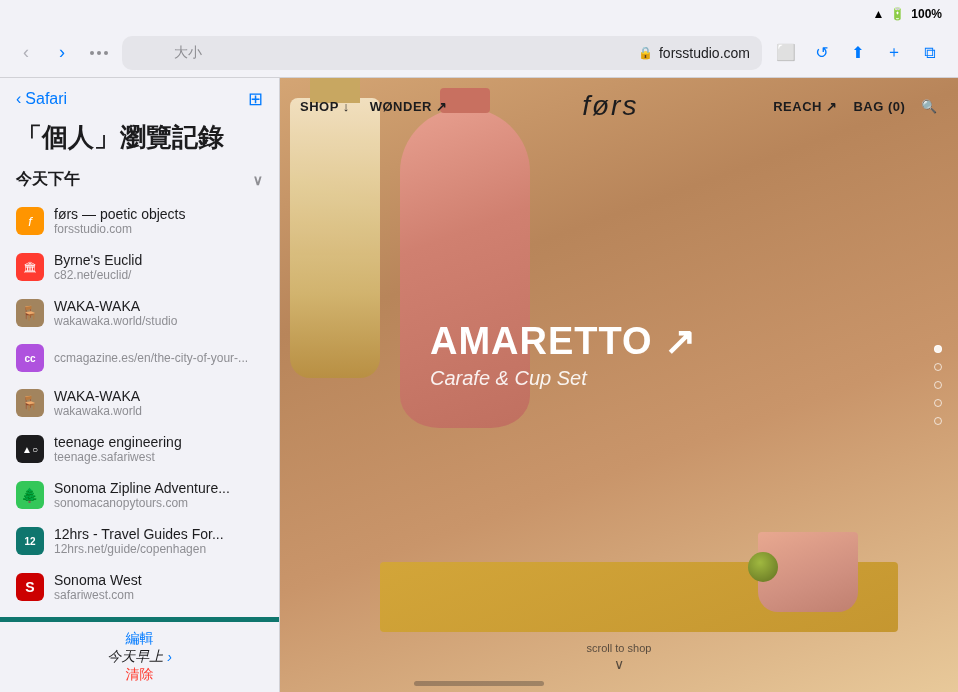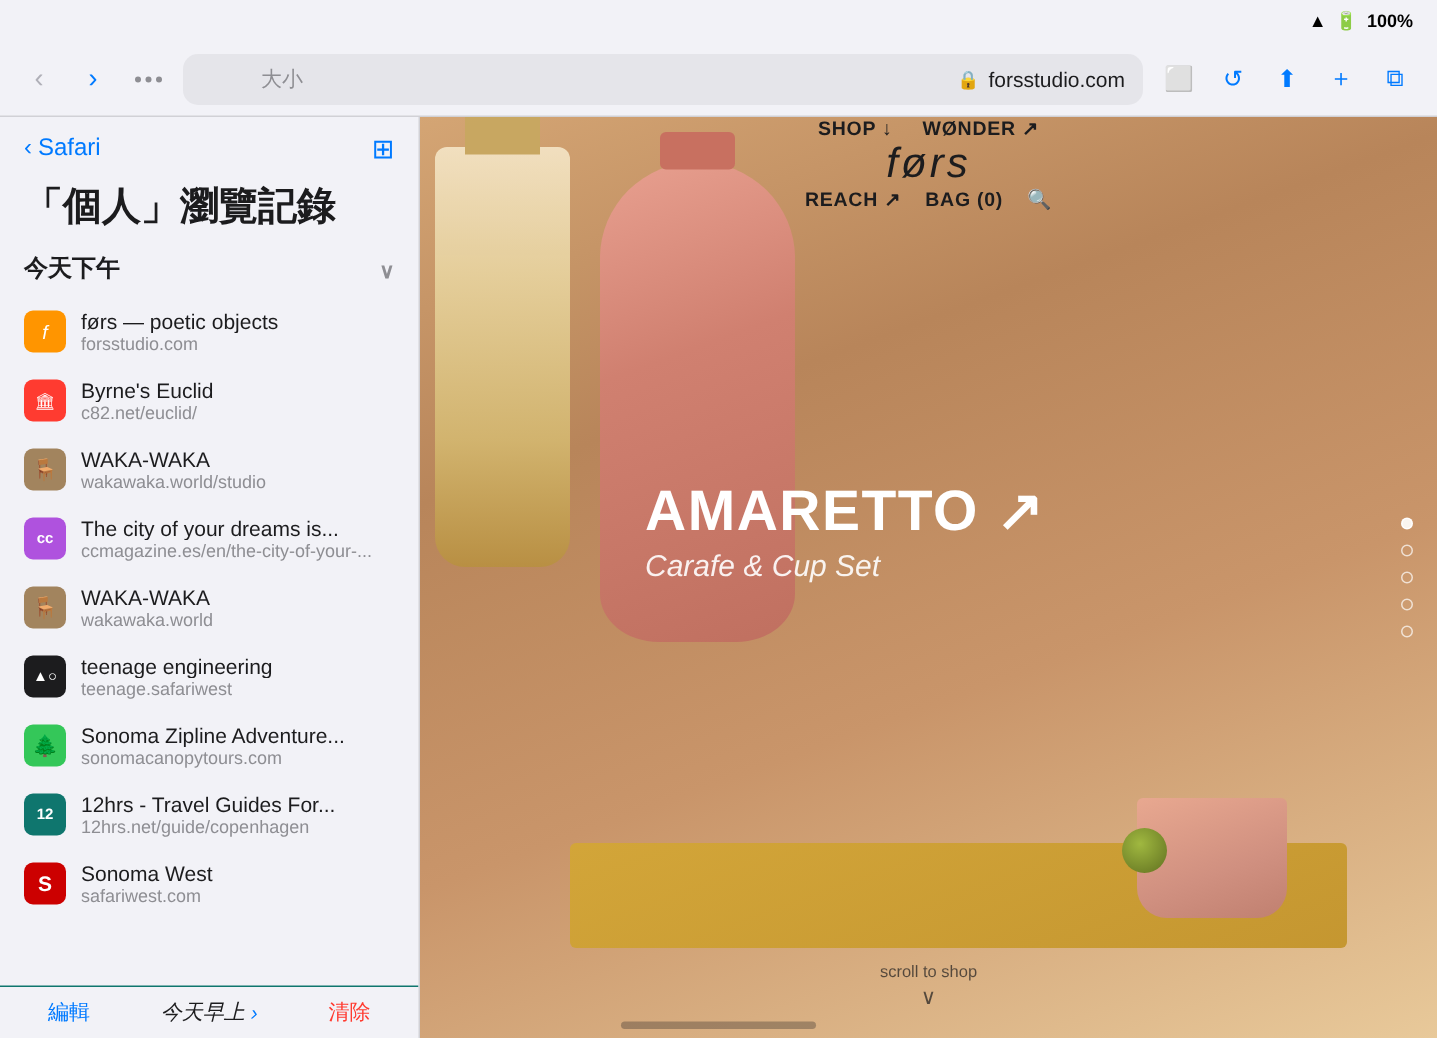--- a/index.html
+++ b/index.html
@@ -189,21 +189,22 @@
       white-space: nowrap;
       overflow: hidden;
       text-overflow: ellipsis;
     }
 
     .sidebar-section-footer {
       padding: 8px 32px;
       display: flex;
       align-items: center;
       justify-content: space-between;
-      border-top: 1px solid #0f766e;
+      border-top: 5px solid #0f766e;
+      flex-direction: column;
     }
     .footer-link-blue {
       color: #007aff;
       font-size: 14px;
       cursor: pointer;
     }
     .footer-link-red {
       color: #ff3b30;
       font-size: 14px;
       cursor: pointer;
@@ -306,21 +307,20 @@
 
     
     .website-nav {
       position: absolute;
       top: 0; left: 0; right: 0;
       height: 56px;
       display: flex;
       align-items: center;
       padding: 0 20px;
       z-index: 10;
-      flex-direction: column;
     }
     .nav-left {
       display: flex;
       gap: 20px;
       align-items: center;
     }
     .nav-link {
       color: #1c1c1e;
       font-size: 13px;
       font-weight: 600;
@@ -505,21 +505,20 @@
           <div class="history-item-title">WAKA-WAKA</div>
           <div class="history-item-url">wakawaka.world/studio</div>
         </div>
       </div>
 
       <div class="history-item">
         <div class="favicon favicon-purple">
           <span style="color:#fff; font-size:10px; font-weight:700;">cc</span>
         </div>
         <div class="history-item-text">
-          <div class="history-item-title">The city of your dreams is...</div>
           <div class="history-item-url">ccmagazine.es/en/the-city-of-your-...</div>
         </div>
       </div>
 
       <div class="history-item">
         <div class="favicon favicon-brown">
           <span style="font-size:14px;">🪑</span>
         </div>
         <div class="history-item-text">
           <div class="history-item-title">WAKA-WAKA</div>

